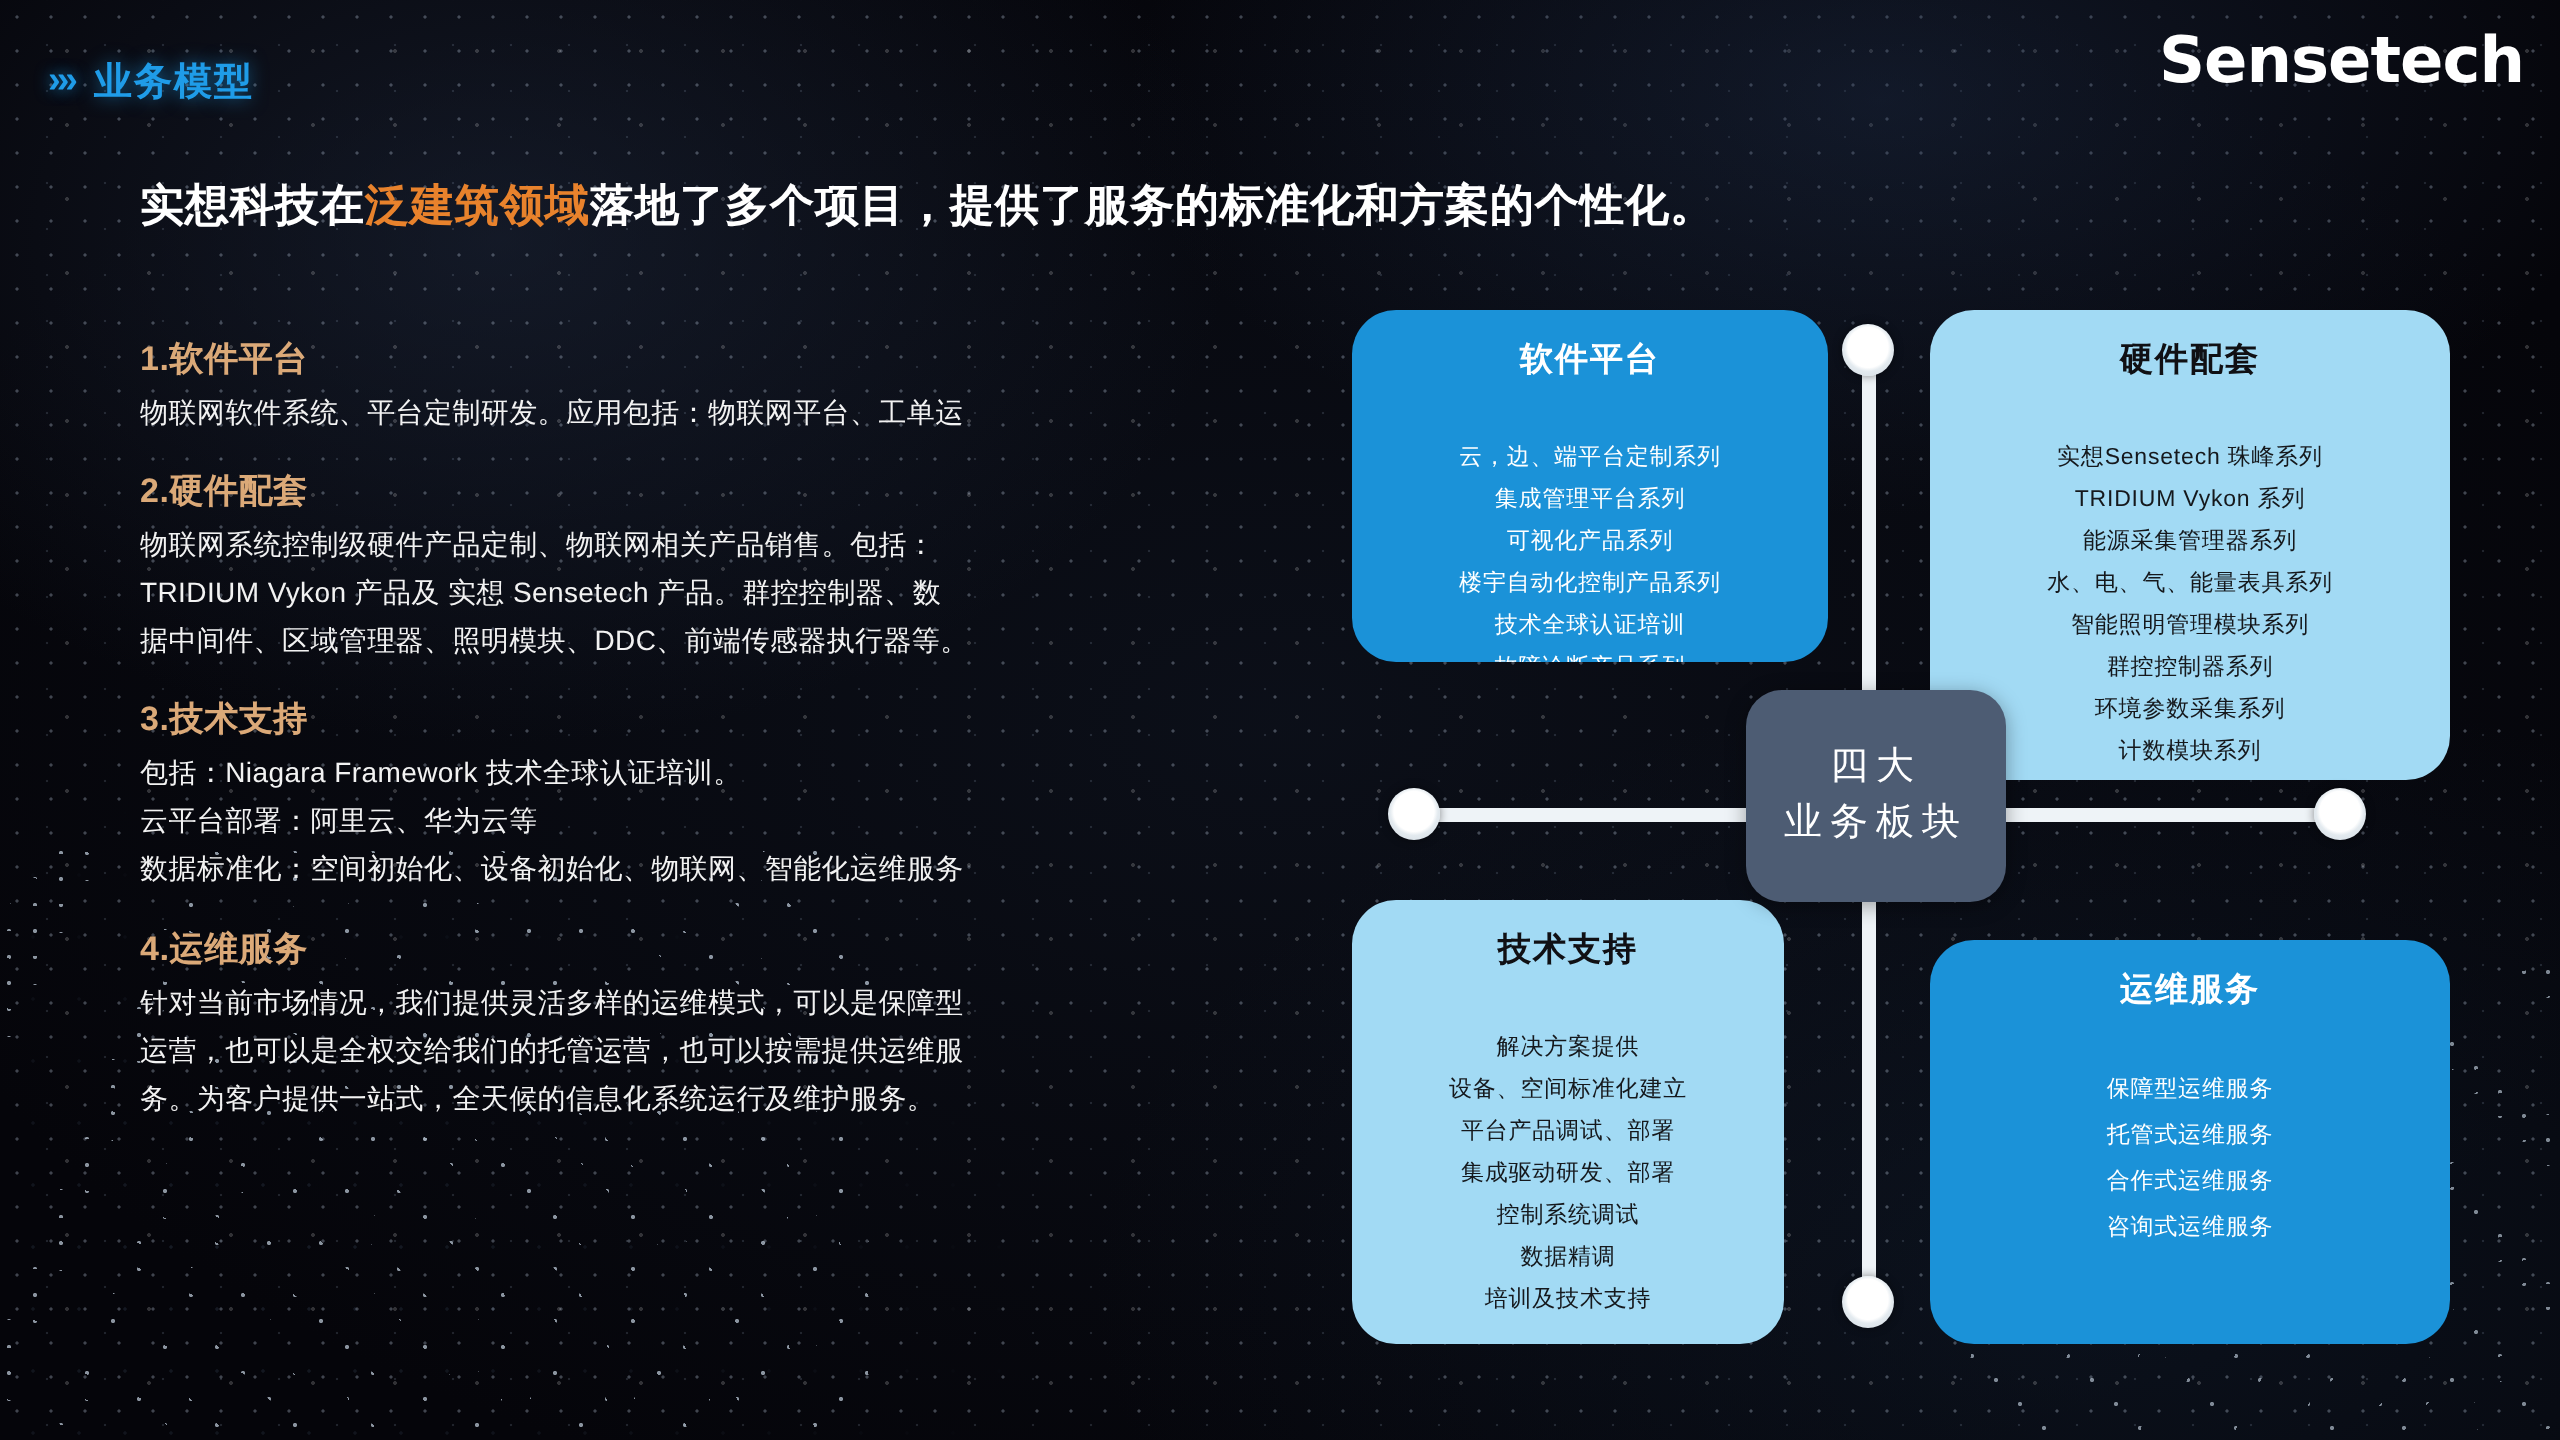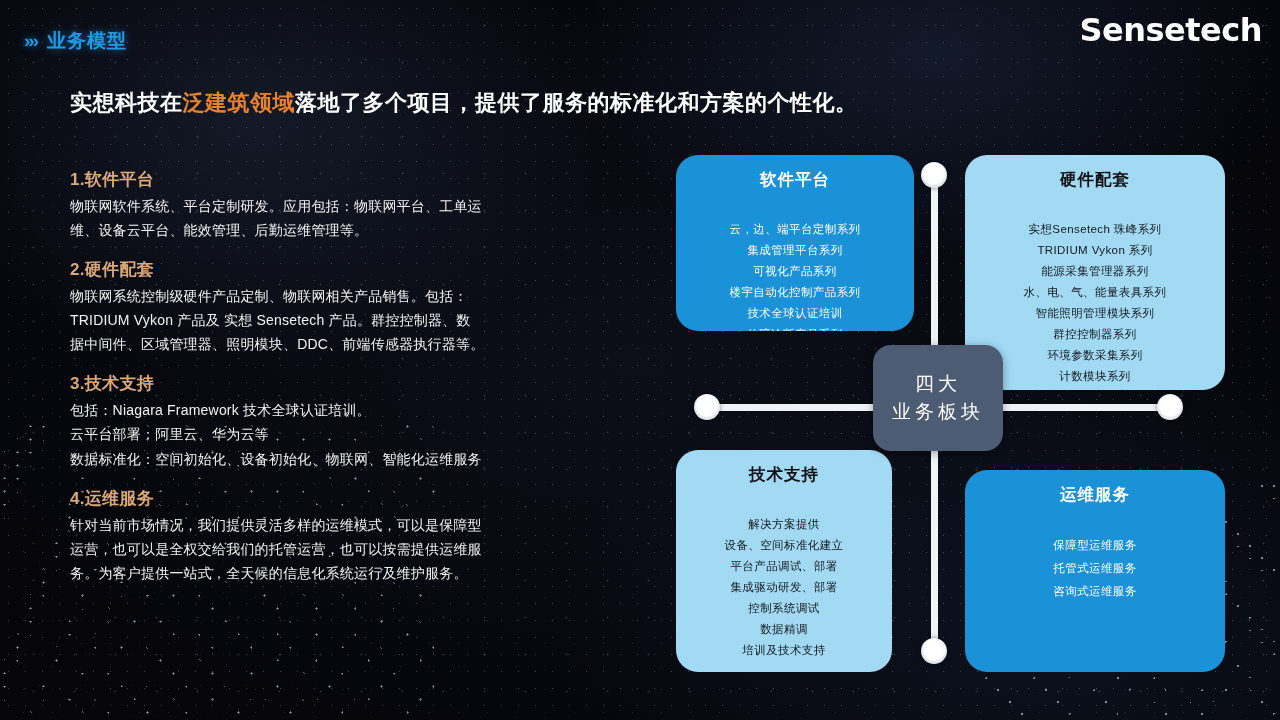--- a/index.html
+++ b/index.html
@@ -238,21 +238,20 @@
   <div class="headline">
     <span>实想科技在</span><span class="hl">泛建筑领域</span><span>落地了多个项目，提供了服务的标准化和方案的个性化。</span>
   </div>
 
   <div class="left-col">
 
     <div class="sect">
       <div class="sect-head">1.软件平台</div>
       <div class="sect-body">
         <div>物联网软件系统、平台定制研发。应用包括：物联网平台、工单运</div>
-        <div>维、设备云平台、能效管理、后勤运维管理等。</div>
       </div>
     </div>
 
     <div class="sect">
       <div class="sect-head">2.硬件配套</div>
       <div class="sect-body">
         <div>物联网系统控制级硬件产品定制、物联网相关产品销售。包括：</div>
         <div>TRIDIUM Vykon 产品及 实想 Sensetech 产品。群控控制器、数</div>
         <div>据中间件、区域管理器、照明模块、DDC、前端传感器执行器等。</div>
       </div>
@@ -329,20 +328,21 @@
         <li>数据精调</li>
         <li>培训及技术支持</li>
       </ul>
     </div>
 
     <div class="card blue" id="card-ops">
       <div class="card-title">运维服务</div>
       <ul class="card-list">
         <li>保障型运维服务</li>
         <li>托管式运维服务</li>
+        <li>合作式运维服务</li>
         <li>咨询式运维服务</li>
       </ul>
     </div>
 
     <div class="hub">
       <div class="hub-line">四大</div>
       <div class="hub-line">业务板块</div>
     </div>
 
   </div>

